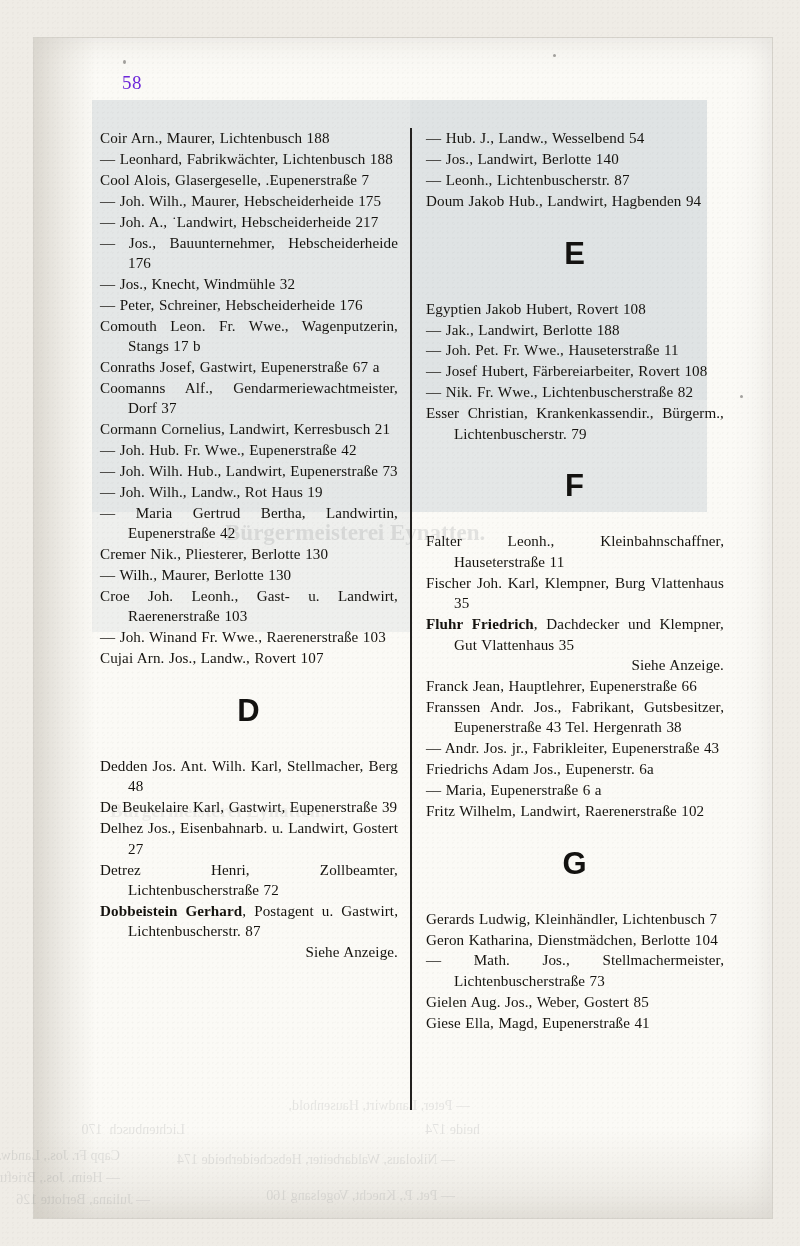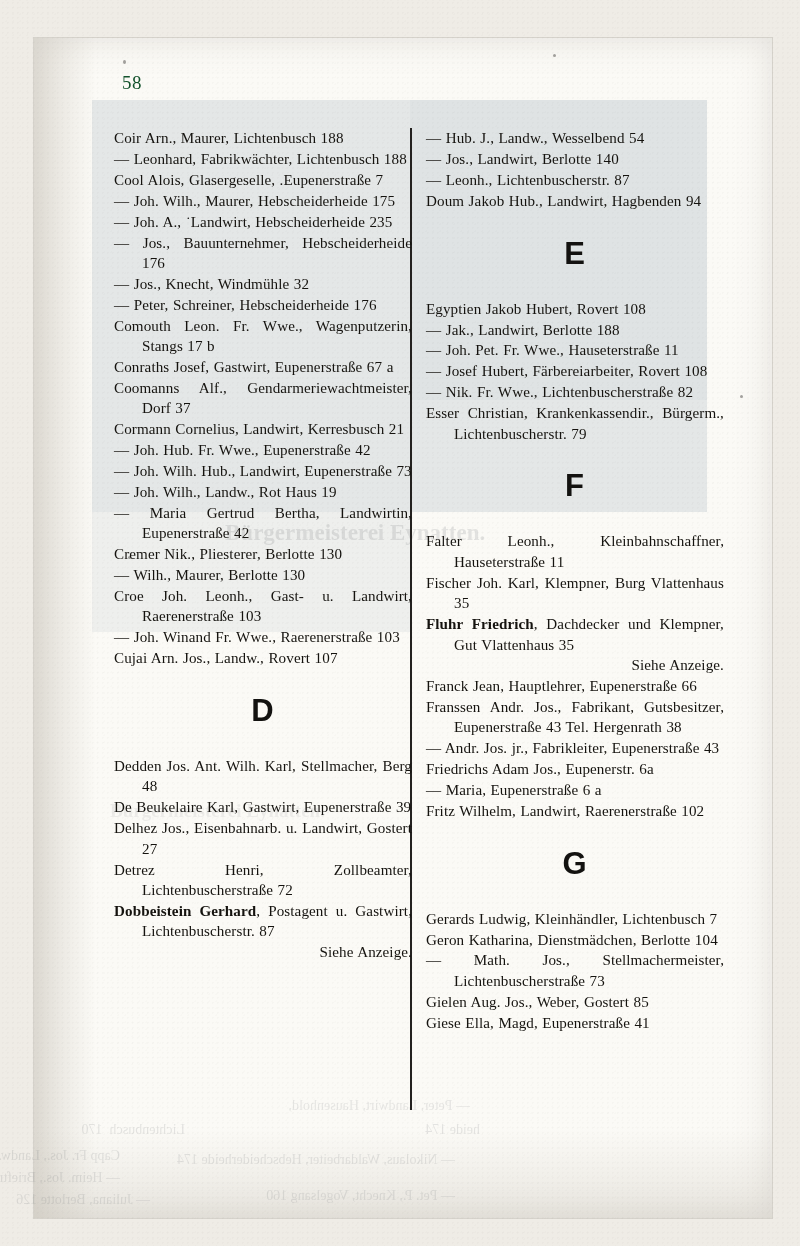--- a/index.html
+++ b/index.html
@@ -104,21 +104,21 @@
   
   #content {
     position: absolute;
     inset: 0;
   }
   .folio {
     position: absolute;
     left: 122px;
     top: 72px;
     font-size: 19px;
-    color: #14532d;
+    color: #6d28d9;
     letter-spacing: 0.5px;
   }
 
   .column-rule {
     position: absolute;
     left: 410px;
     top: 128px;
     width: 2px;
     height: 982px;
     background: #23211f;
@@ -128,21 +128,21 @@
     position: absolute;
     left: 96px;
     top: 128px;
     width: 640px;
   }
   .col {
     position: absolute;
     top: 0;
     width: 298px;
   }
-  .col-left  { left: 18px; }
+  .col-left  { left: 4px; }
   .col-right { left: 330px; }
 
   .entry {
     font-size: 15.1px;
     line-height: 20.4px;
     color: #15130f;
     margin: 0 0 0.5px 0;
     text-indent: 0;
     padding-left: 28px;
     text-indent: -28px;
@@ -223,21 +223,21 @@
 
 <div id="content">
   <div class="folio">58</div>
   <div class="column-rule"></div>
   <div class="columns" id="columns">
       <div class="col col-left">
         <div class="entry justify"><span>Coir Arn., Maurer, Lichtenbusch 188</span></div>
         <div class="entry justify"><span>— Leonhard, Fabrikwächter, Lichtenbusch  188</span></div>
         <div class="entry justify"><span>Cool Alois, Glasergeselle, .Eupenerstraße 7</span></div>
         <div class="entry justify"><span>— Joh. Wilh., Maurer, Hebscheiderheide  175</span></div>
-        <div class="entry justify"><span>— Joh. A., ˙Landwirt, Hebscheiderheide  235</span></div>
+        <div class="entry justify"><span>— Joh. A., ˙Landwirt, Hebscheiderheide  217</span></div>
         <div class="entry justify"><span>— Jos.,  Bauunternehmer,  Hebscheiderheide  176</span></div>
         <div class="entry justify"><span>— Jos.,  Knecht,  Windmühle  32</span></div>
         <div class="entry justify"><span>— Peter,  Schreiner,  Hebscheiderheide  176</span></div>
         <div class="entry justify"><span>Comouth Leon. Fr. Wwe., Wagenputzerin, Stangs  17 b</span></div>
         <div class="entry justify"><span>Conraths Josef, Gastwirt, Eupenerstraße  67 a</span></div>
         <div class="entry justify"><span>Coomanns Alf., Gendarmeriewachtmeister, Dorf 37</span></div>
         <div class="entry justify"><span>Cormann  Cornelius,  Landwirt, Kerresbusch  21</span></div>
         <div class="entry justify"><span>— Joh. Hub. Fr. Wwe., Eupenerstraße 42</span></div>
         <div class="entry justify"><span>— Joh. Wilh. Hub., Landwirt, Eupenerstraße 73</span></div>
         <div class="entry justify"><span>— Joh. Wilh., Landw., Rot Haus 19</span></div>

